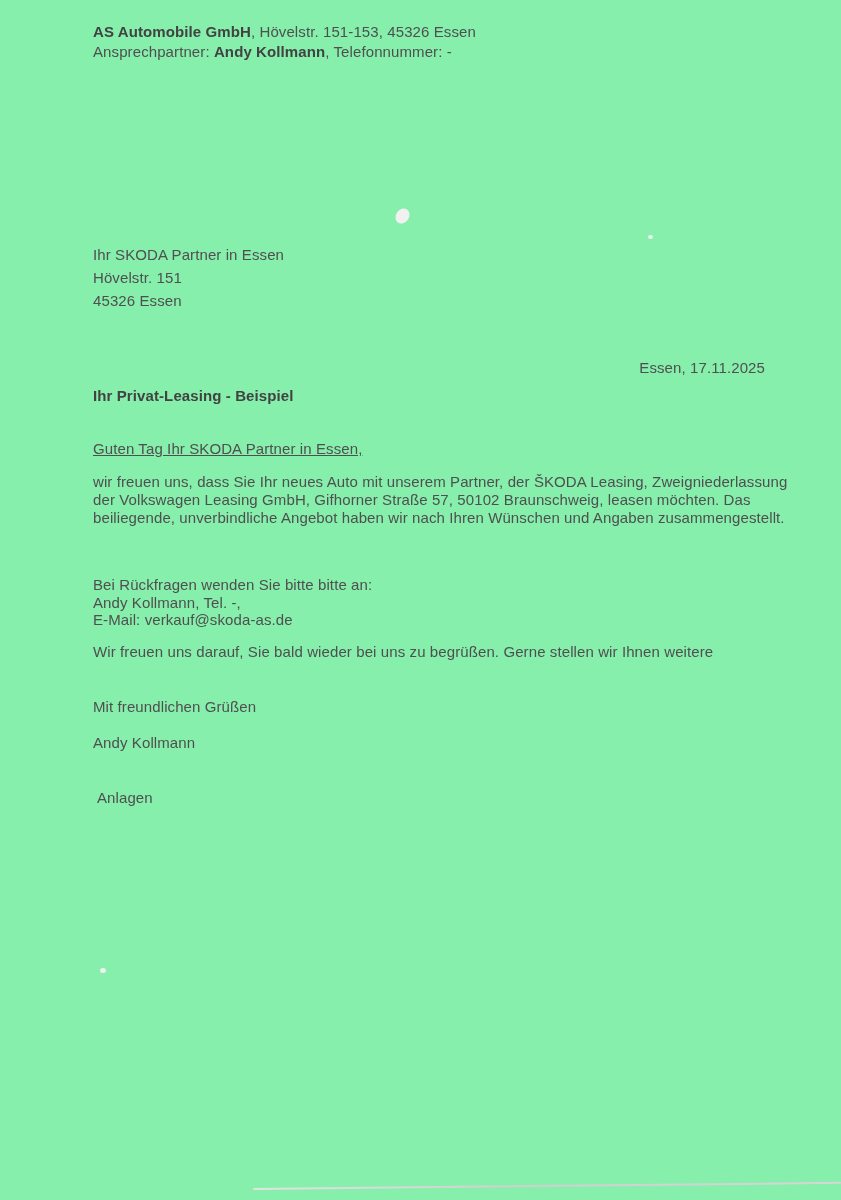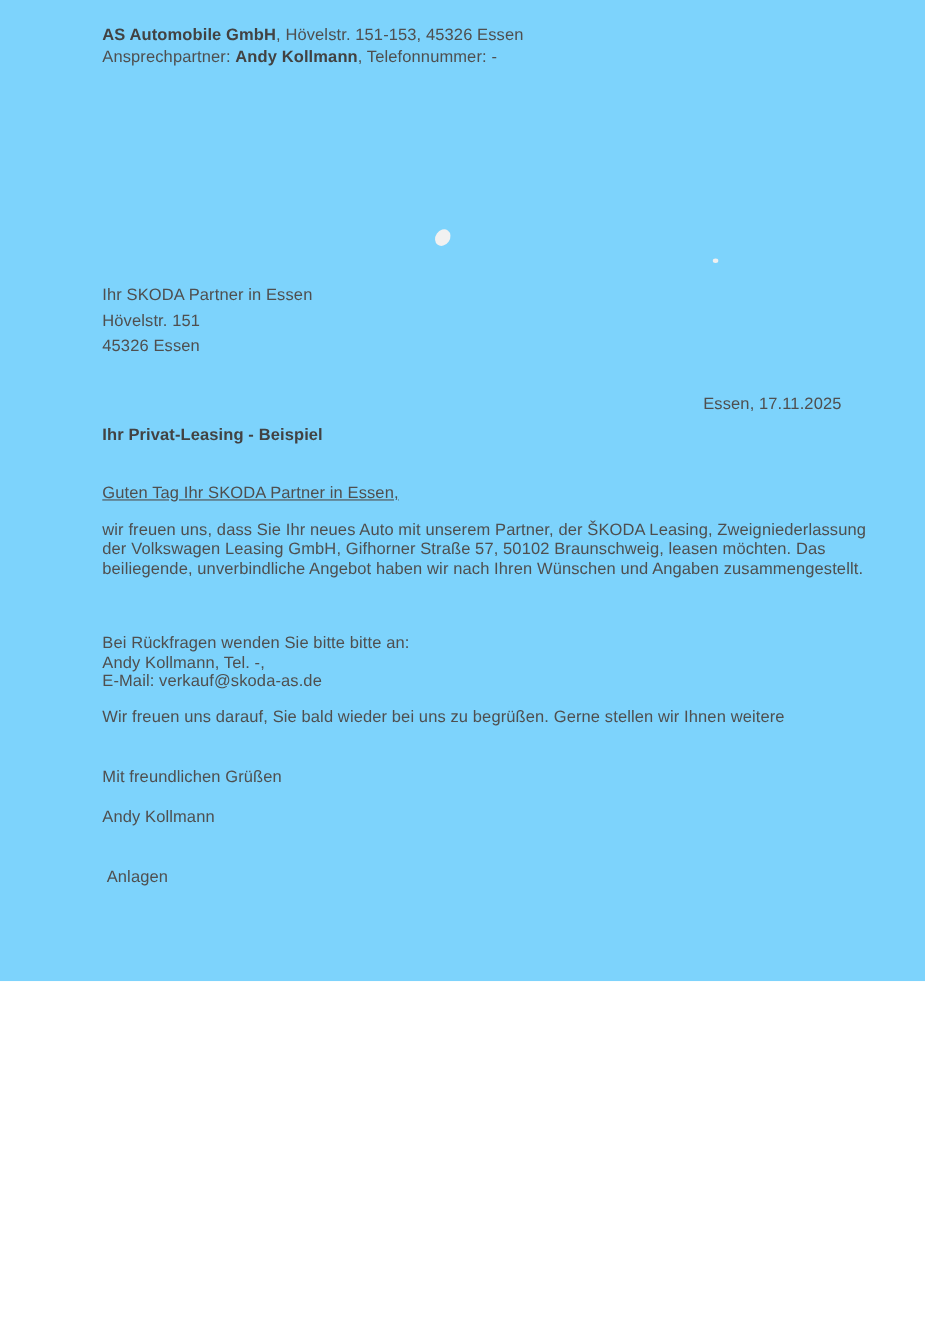--- a/index.html
+++ b/index.html
@@ -3,39 +3,39 @@
 <meta charset="utf-8">
 <style>
   html, body {
     margin: 0;
     padding: 0;
     background: #ffffff;
   }
   #page {
     position: relative;
     width: 841px;
-    height: 892px;
-    background: #7dd3fc;
+    height: 1200px;
+    background: #86efac;
     overflow: hidden;
     font-family: "Liberation Sans", "DejaVu Sans", sans-serif;
     font-size: 15px;
     color: #4f4f4f;
   }
   #letter {
     position: absolute;
     inset: 0;
     filter: blur(0.3px);
     letter-spacing: 0.1px;
   }
   .abs { position: absolute; }
   .b { font-weight: 700; color: #424242; }
   .line { white-space: nowrap; }
 
   .header-block { left: 93px; top: 22px; line-height: 20px; }
-  .recipient-block { left: 93px; top: 243px; line-height: 23px; margin-top: 14px; }
+  .recipient-block { left: 93px; top: 243px; line-height: 23px; }
   .date-block { left: 93px; top: 359px; width: 672px; text-align: right; }
   .subject-block { left: 93px; top: 387px; }
   .salutation-block { left: 93px; top: 440px; text-decoration: underline; }
   .para1-block { left: 93px; top: 473px; line-height: 18px; }
   .contact-block { left: 93px; top: 576px; line-height: 17.5px; }
   .para2-block { left: 93px; top: 643px; line-height: 18px; }
   .regards-block { left: 93px; top: 698px; }
   .signame-block { left: 93px; top: 734px; }
   .anlagen-block { left: 97px; top: 789px; }
 

